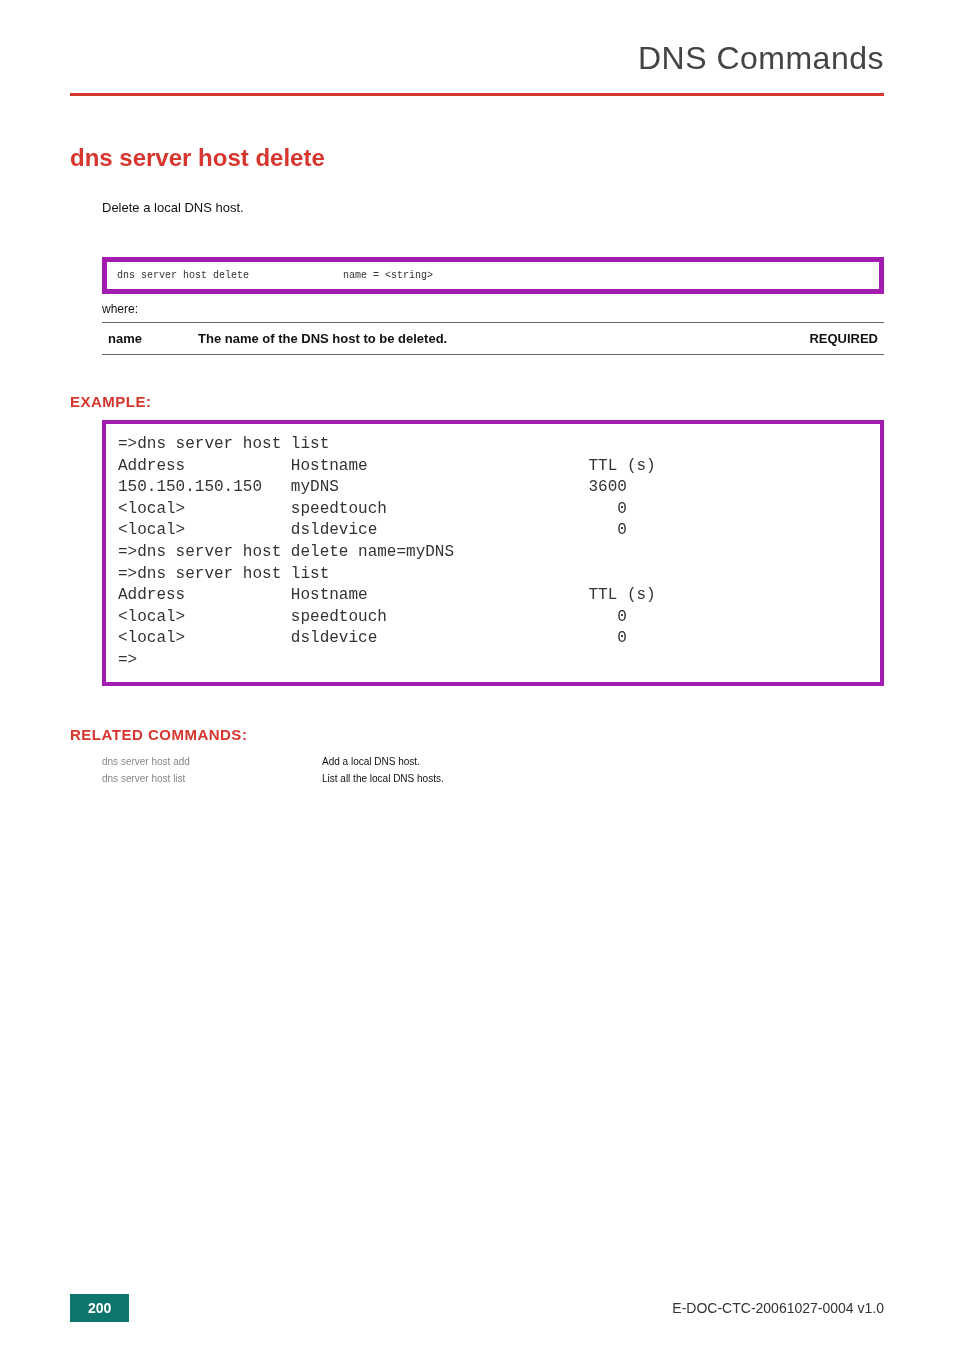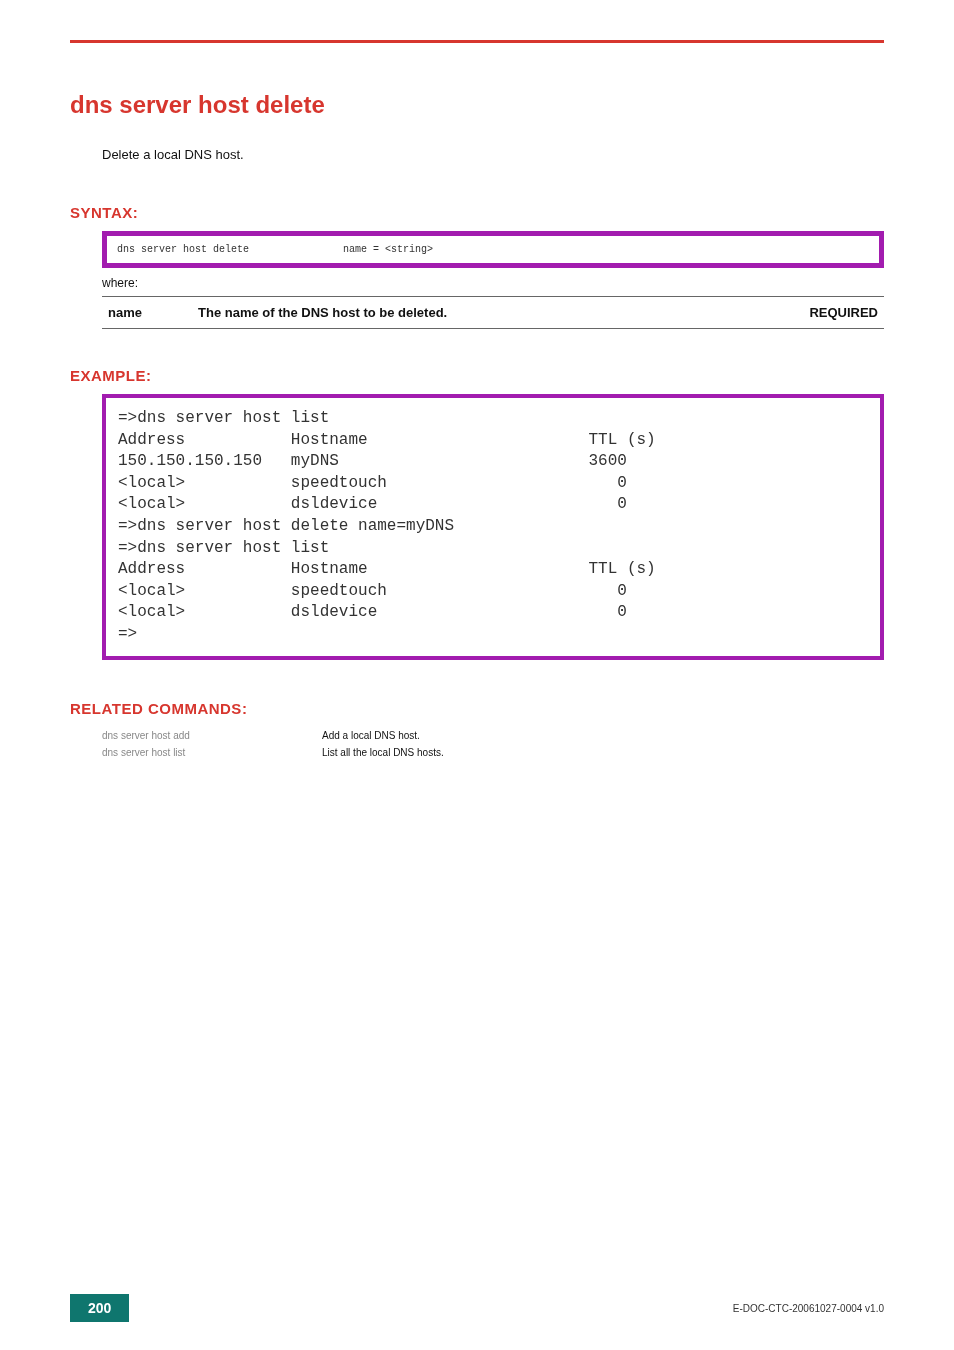--- a/index.html
+++ b/index.html
@@ -118,33 +118,33 @@
     }
     .page-num {
       background: #0f766e;
       color: #fff;
       font-weight: bold;
       font-size: 14px;
       padding: 6px 18px;
     }
     .doc-id {
       color: #333;
-      font-size: 10px;
+      font-size: 14px;
     }
   </style>
 </head>
 <body>
 
 <div class="page">
+  <div class="chapter-title">DNS Commands</div>
   <hr class="hr-accent">
 
   <div class="cmd-title">dns server host delete</div>
   <div class="description">Delete a local DNS host.</div>
 
-  <div class="section-hdr">SYNTAX:</div>
   <div class="syntax-box">
     <span class="cmd">dns server host delete</span>
     <span>name = &lt;string&gt;</span>
   </div>
   <div class="where">where:</div>
   <table class="param-table">
     <tbody>
         <tr>
       <td class="param-name">name</td>
       <td>The name of the DNS host to be deleted.</td>

